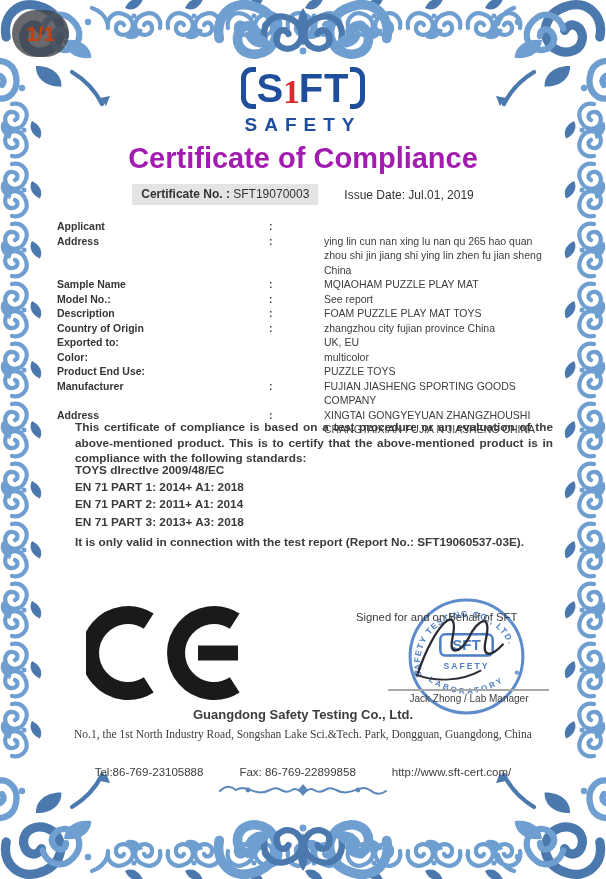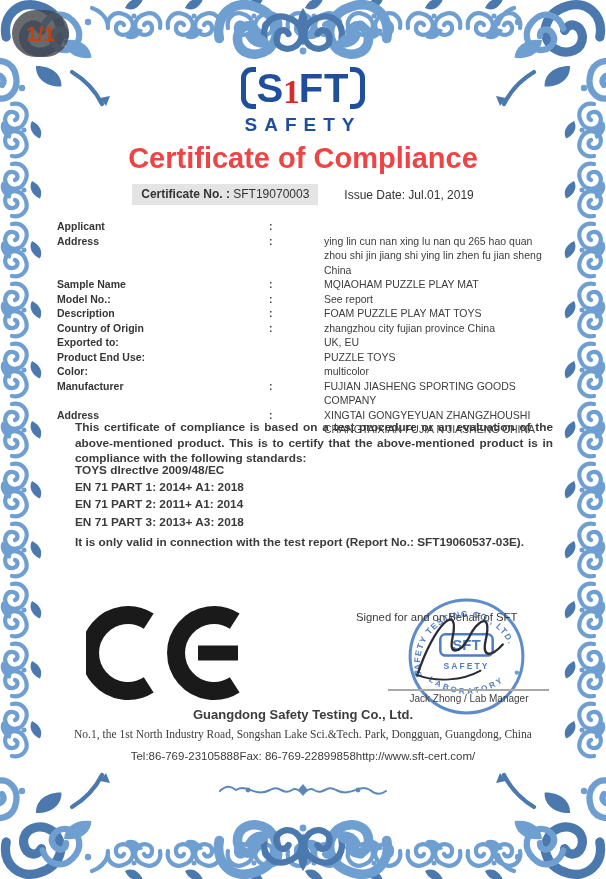--- a/index.html
+++ b/index.html
@@ -21,21 +21,21 @@
   .logo-row{display:inline-flex;align-items:center;height:48px;}
   .bracket{width:15px;height:42px;border:5px solid #1e4e9c;box-sizing:border-box;}
   .bracket-l{border-right:none;border-radius:11px 0 0 11px;}
   .bracket-r{border-left:none;border-radius:0 11px 11px 0;}
   .logo-s,.logo-ft{font-size:40px;font-weight:bold;color:#1e4e9c;line-height:42px;letter-spacing:1px;}
   .logo-one{font-size:33px;font-weight:bold;color:#d92b2b;font-family:"Liberation Serif",serif;
             position:relative;top:4px;margin:0 -1px;}
   .logo-safety{margin-top:1px;font-size:19px;font-weight:bold;color:#1e4e9c;letter-spacing:7px;}
   
   .title{position:absolute;top:142px;left:0;right:0;text-align:center;font-size:29px;
-         font-weight:bold;color:#ef4444;z-index:2;}
+         font-weight:bold;color:#a21caf;z-index:2;}
   .certline{position:absolute;top:184px;left:0;right:0;display:flex;justify-content:center;
             align-items:center;gap:26px;font-size:12px;color:#333;z-index:2;}
   .certbox{background:#e4e4e4;padding:3px 9px 4px 9px;}
   .b{font-weight:bold;}
   
   .details{position:absolute;top:219px;left:57px;right:56px;font-size:10.5px;z-index:2;}
   .row{display:flex;line-height:14.5px;gap:44px;}
   .row .lbl{width:168px;flex-shrink:0;font-weight:bold;color:#363636;}
   .row .sep{width:11px;flex-shrink:0;font-weight:bold;}
   .row .val{flex:1;}
@@ -51,21 +51,21 @@
   .ce-svg{position:absolute;left:86px;top:598px;z-index:2;}
   .signedfor{position:absolute;left:356px;top:611px;font-size:11.3px;color:#3a3a3a;z-index:4;}
   .stamp-svg{position:absolute;left:394px;top:584px;z-index:3;}
   .sigline{position:absolute;left:388px;top:689px;width:161px;border-top:2px solid #a8a8a8;z-index:4;}
   .signame{position:absolute;left:381px;top:693px;width:176px;text-align:center;font-size:10px;
            color:#3f3f3f;z-index:4;}
   
   .footer{position:absolute;top:707px;left:0;right:0;text-align:center;color:#3c3c3c;z-index:2;}
   .company{font-size:13px;font-weight:bold;margin-bottom:4px;}
   .addr{font-size:11.5px;line-height:16px;width:480px;margin:0 auto;font-family:Liberation Serif, serif;}
-  .contact{margin-top:8px;font-size:11.5px;display:flex;justify-content:center;}
+  .contact{margin-top:24px;font-size:11.5px;display:flex;justify-content:center;gap:36px;}
   .flourish-svg{position:absolute;top:779px;left:50%;transform:translateX(-50%);z-index:2;}
   
   .ring-txt{fill:#4d7ec4;font-family:"Liberation Sans",sans-serif;font-weight:bold;}
 </style>
 </head>
 <body>
 
 <div class="page">
 
   <svg class="border-svg" width="606" height="879" viewBox="0 0 606 879">
@@ -185,28 +185,28 @@
       <span class="lbl">Country of Origin</span>
         <span class="sep">:</span>
         <span class="val">zhangzhou city fujian province China</span>
     </div>
     <div class="row">
       <span class="lbl">Exported to:</span>
         <span class="sep"></span>
         <span class="val">UK, EU</span>
     </div>
     <div class="row">
+      <span class="lbl">Color:</span>
+        <span class="sep"></span>
+        <span class="val">multicolor</span>
+    </div>
+    <div class="row">
       <span class="lbl">Product End Use:</span>
         <span class="sep"></span>
         <span class="val">PUZZLE TOYS</span>
-    </div>
-    <div class="row">
-      <span class="lbl">Color:</span>
-        <span class="sep"></span>
-        <span class="val">multicolor</span>
     </div>
     <div class="row">
       <span class="lbl">Manufacturer</span>
         <span class="sep">:</span>
         <span class="val">FUJIAN JIASHENG SPORTING GOODS COMPANY</span>
     </div>
     <div class="row">
       <span class="lbl">Address</span>
         <span class="sep">:</span>
         <span class="val">XINGTAI GONGYEYUAN ZHANGZHOUSHI CHANGTAIXIAN FUJIA N JIASHENG CHINA</span>

